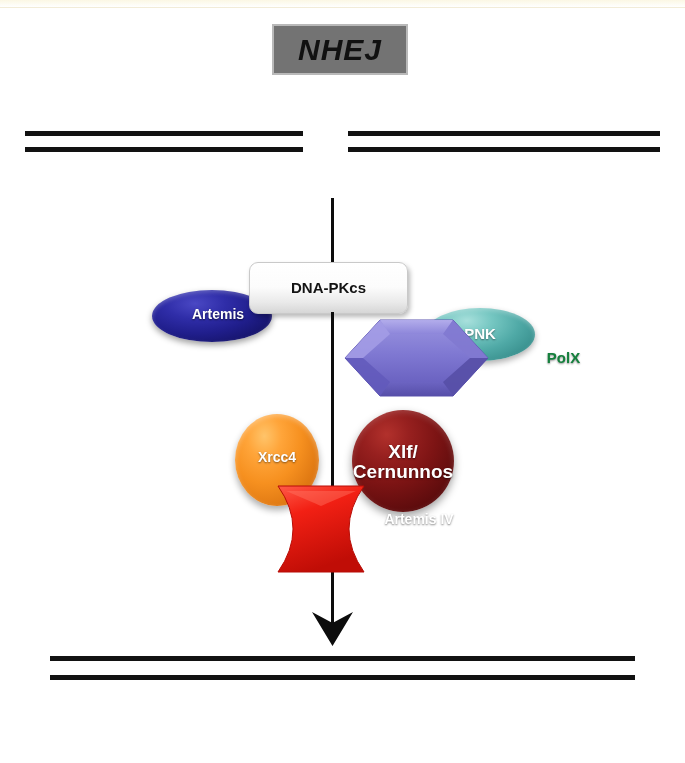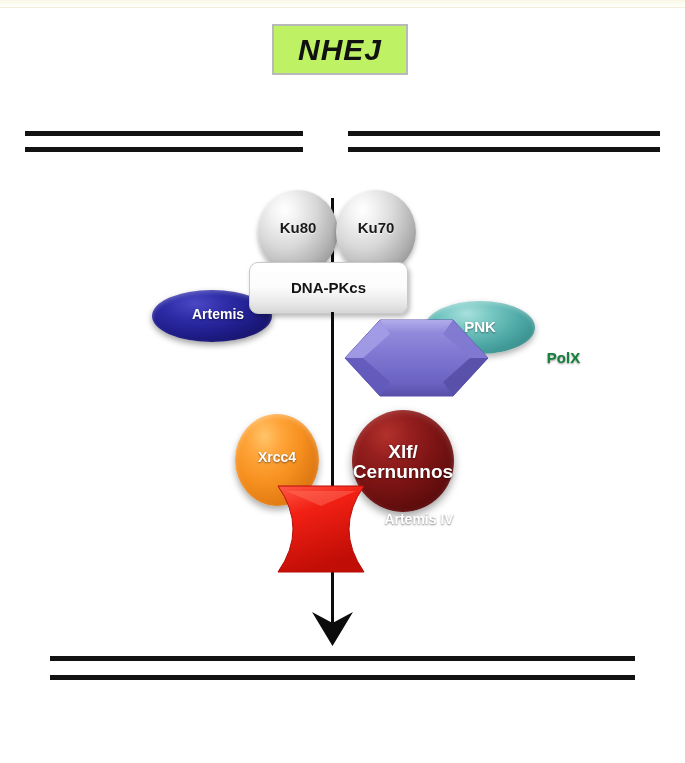--- a/index.html
+++ b/index.html
@@ -46,21 +46,21 @@
     height: 763px;
   }
 
   
   .title-box {
     position: absolute;
     left: 272px;
     top: 24px;
     width: 136px;
     height: 51px;
-    background: #bef264;
+    background: #737373;
     border: 2px solid #b9b9b9;
     box-sizing: border-box;
     display: flex;
     align-items: center;
     justify-content: center;
   }
   .title-text {
     font-family: "Liberation Sans", sans-serif;
     font-style: italic;
     font-weight: bold;
@@ -165,21 +165,21 @@
     top: 17px;
     font-size: 14px;
     color: #ffffff;
     text-shadow: 0 1px 2px rgba(0,0,0,0.6);
     margin-left: 6px;
   }
 
   
   .pnk {
     left: 425px;
-    top: 301px;
+    top: 308px;
     width: 110px;
     height: 53px;
     border-radius: 50%;
     background:
       radial-gradient(ellipse at 38% 24%, #a8e0dc 0%, #76c7c2 26%, #4fa9a6 55%, #39908e 80%, #2b7676 100%);
     box-shadow: 0 3px 6px rgba(0,0,0,0.32), inset 0 2px 4px rgba(255,255,255,0.3);
   }
   .pnk .lbl {
     top: 18px;
     font-size: 15px;
@@ -276,26 +276,20 @@
 
     <div class="dna-bar" style="left:25px; top:131px; width:278px;"></div>
     <div class="dna-bar" style="left:25px; top:147px; width:278px;"></div>
 
     <div class="dna-bar" style="left:348px; top:131px; width:312px;"></div>
     <div class="dna-bar" style="left:348px; top:147px; width:312px;"></div>
 
     <div class="vline z1" style="left:331px; top:198px; height:70px;"></div>
     <div class="vline z6" style="left:331px; top:312px; height:200px;"></div>
 
-    <div class="shape ku z2" style="left:258px; top:190px;">
-      <span class="lbl">Ku80</span>
-    </div>
-    <div class="shape ku z2" style="left:336px; top:190px;">
-      <span class="lbl">Ku70</span>
-    </div>
 
     <div class="shape artemis z3">
       <span class="lbl">Artemis</span>
     </div>
 
     <div class="shape pnk z3">
       <span class="lbl">PNK</span>
     </div>
 
     <div class="shape pkcs z4">

